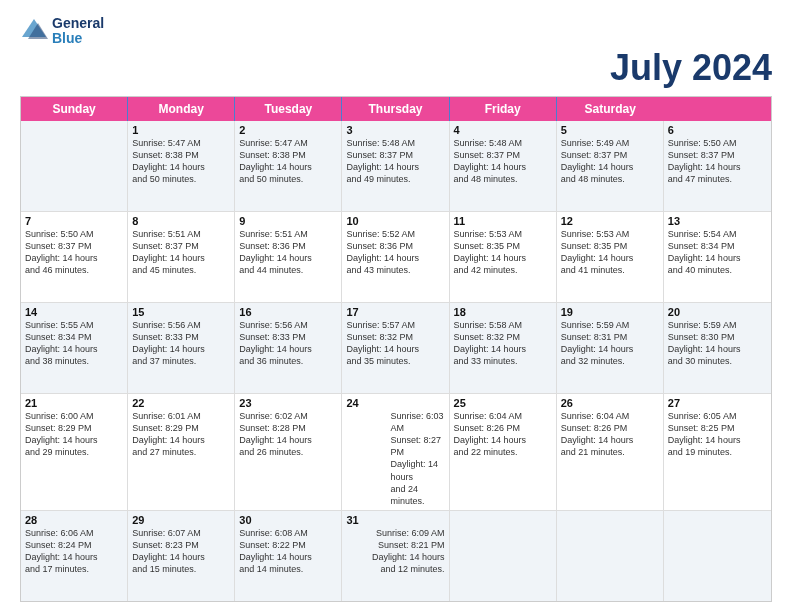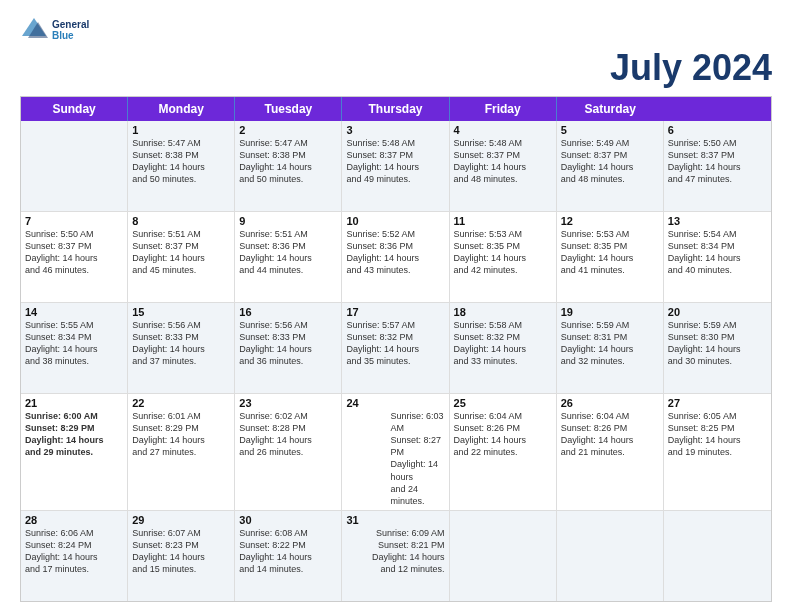--- a/index.html
+++ b/index.html
@@ -24,21 +24,21 @@
       margin-bottom: 8px;
     }
     .logo {
       display: flex;
       align-items: center;
       gap: 4px;
     }
     .logo-text {
       display: flex;
       flex-direction: column;
-      font-size: 10px;
+      font-size: 14px;
       font-weight: bold;
       color: #1a3a6b;
       line-height: 1.1;
     }
     .logo-text span:last-child { color: #2a7fba; }
     .logo-icon {
       width: 28px;
       height: 28px;
     }
     .title-block {
@@ -57,21 +57,21 @@
     }
     .calendar {
       flex: 1;
       display: flex;
       flex-direction: column;
       border: 1px solid #ccc;
     }
     .cal-header {
       display: grid;
       grid-template-columns: repeat(7, 1fr);
-      background: #6d28d9;
+      background: #ec4899;
     }
     .cal-header-cell {
       color: #fff;
       font-size: 12px;
       font-weight: bold;
       text-align: center;
       padding: 5px 2px;
       border-right: 1px solid #4a7dd0;
     }
     .cal-header-cell:last-child { border-right: none; }
@@ -286,21 +286,21 @@
             <span class="day-num">20</span>
             <div class="cell-text" style="white-space: pre-line;">Sunrise: 5:59 AM
 Sunset: 8:30 PM
 Daylight: 14 hours
 and 30 minutes.</div>
           </div>
         </div>
         <div class="cal-row">
           <div class="cal-cell">
             <span class="day-num">21</span>
-            <div class="cell-text" style="white-space: pre-line; font-weight: bold;">Sunrise: 6:00 AM
+            <div class="cell-text" style="white-space: pre-line;">Sunrise: 6:00 AM
 Sunset: 8:29 PM
 Daylight: 14 hours
 and 29 minutes.</div>
           </div>
           <div class="cal-cell">
             <span class="day-num">22</span>
             <div class="cell-text" style="white-space: pre-line;">Sunrise: 6:01 AM
 Sunset: 8:29 PM
 Daylight: 14 hours
 and 27 minutes.</div>

